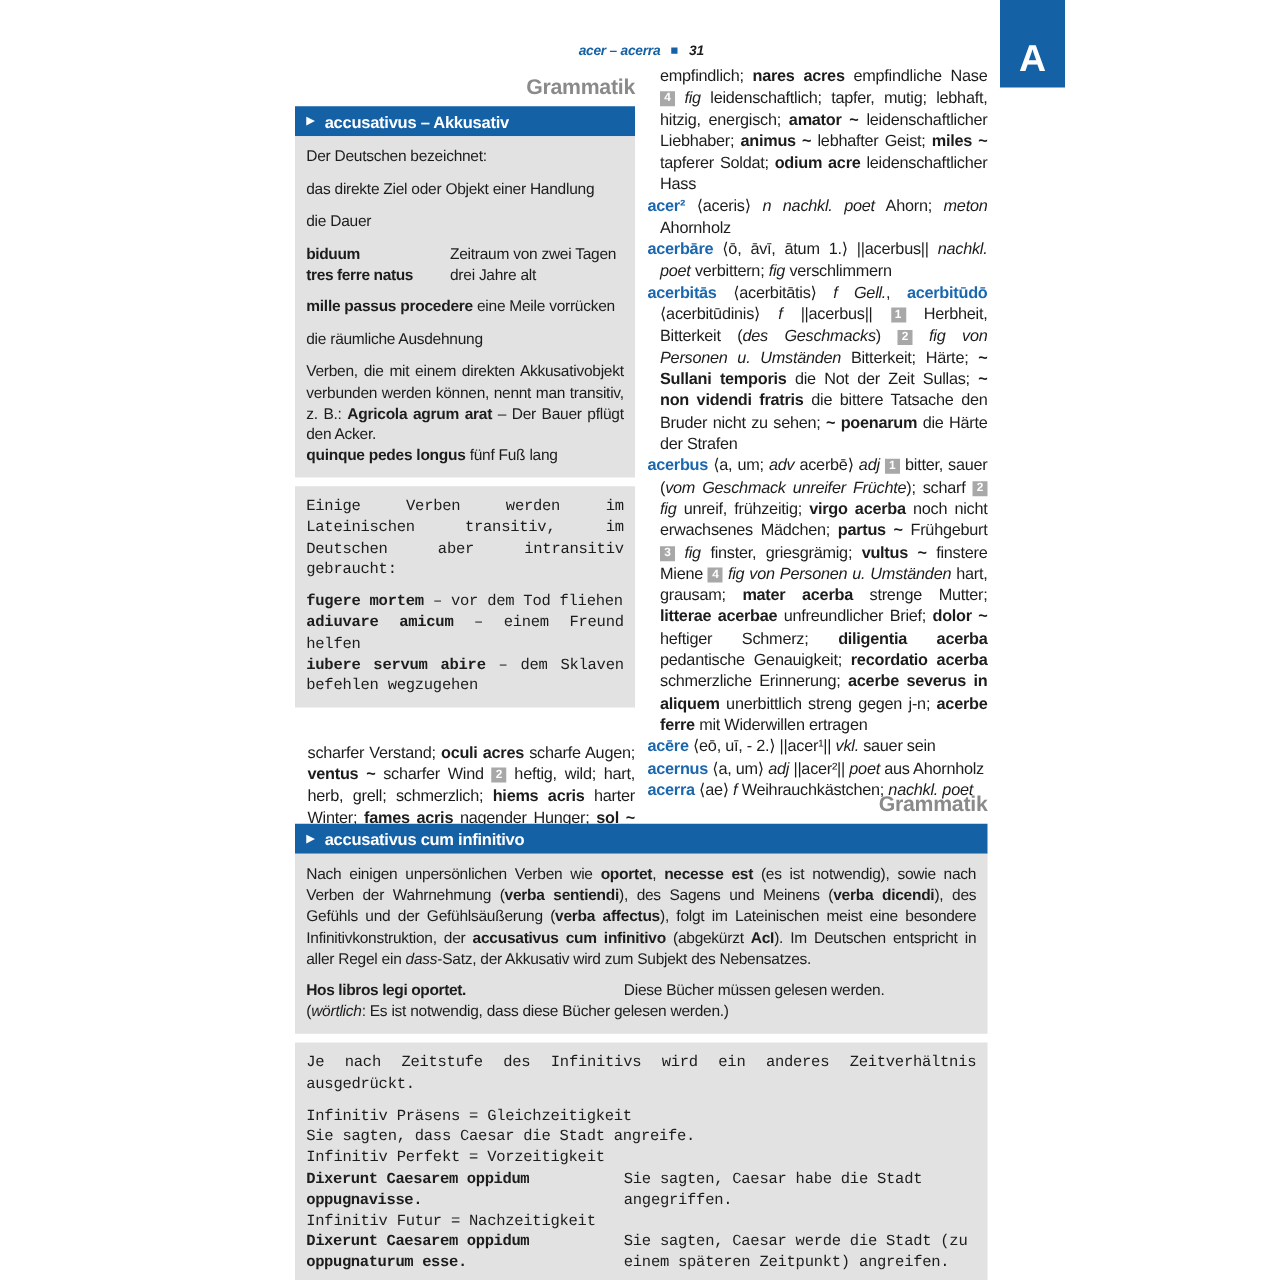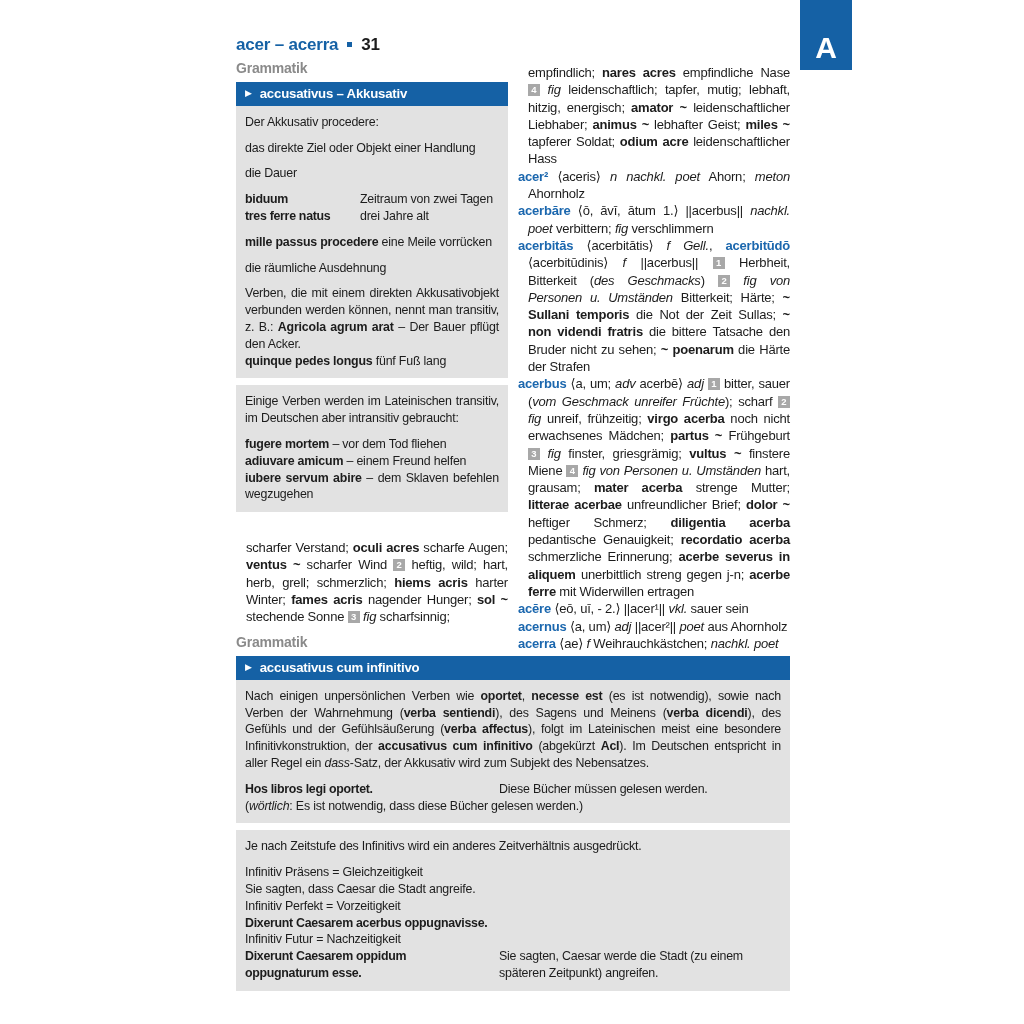--- a/index.html
+++ b/index.html
@@ -13,42 +13,42 @@
   }
   .page{position:relative;width:1024px;height:1024px;background:#fff;overflow:hidden;}
 
   
   .a-tab{
     position:absolute;left:800px;top:0;width:52px;height:70px;background:var(--blue);
     display:flex;align-items:flex-end;justify-content:center;padding-bottom:7px;
     color:#fff;font-size:30px;font-weight:bold;line-height:1;
   }
   .header-line{
-    position:absolute;left:236px;top:36px;width:554px;text-align:left;
-    font-size:17px;font-weight:bold;line-height:1;
+    position:absolute;left:236px;top:36px;width:554px;text-align:center;
+    font-size:11px;font-weight:bold;line-height:1;font-style:italic;
   }
   .range{color:var(--blue);}
   .bullet{display:inline-block;width:5px;height:5px;background:var(--blue);margin:0 9px 2px 9px;vertical-align:middle;}
   .pageno{color:var(--ink);}
 
   
   .col{position:absolute;width:272px;}
   .col.left{left:236px;top:60px;}
-  .col.right{left:518px;top:56px;}
+  .col.right{left:518px;top:44px;}
   .col.right .dict{padding-top:8px;}
 
   
-  .gram-label{font-size:14px;font-weight:bold;color:var(--label);margin:0 0 5px;line-height:1.2;}
+  .gram-label{text-align:right;font-size:17px;font-weight:bold;color:var(--label);margin:0 0 5px;line-height:1.2;}
   .gram-title{
     background:var(--blue);color:#fff;font-weight:bold;font-size:13.2px;
     height:24px;display:flex;align-items:center;padding-left:9px;gap:8px;
   }
   .tri{font-size:9px;line-height:1;transform:translateY(-0.5px);}
   .gram-sec{background:var(--boxbg);padding:8px 9px 9px;font-size:12.4px;line-height:16.8px;}
-  .gram-sec + .gram-sec{margin-top:7px;}
+  .gram-sec + .gram-sec{margin-top:7px;font-family:Liberation Mono, monospace;}
   .gp{margin:9px 0 0;text-align:justify;}
   .gp:first-child{margin-top:0;}
   .grow{display:flex;margin-top:9px;}
   .grow:first-child{margin-top:0;}
   .tight{margin-top:0 !important;}
   .gl{flex:0 0 var(--split);padding-right:6px;letter-spacing:-0.3px;}
   .gr{flex:1;}
   .left .gram-box{--split:115px;}
   .bottom .gram-box{--split:254px;}
 
@@ -83,21 +83,21 @@
   </div>
 
   <div class="col left">
     <div class="gram-label">Grammatik</div>
     <div class="gram-box">
       <div class="gram-title">
         <span class="tri">▶</span>
         <span>accusativus – Akkusativ</span>
       </div>
       <div class="gram-sec">
-          <p class="gp">Der Akkusativ procedere:</p>
+          <p class="gp">Der Deutschen bezeichnet:</p>
           <p class="gp">das direkte Ziel oder Objekt einer Handlung</p>
           <p class="gp">die Dauer</p>
           <div class="grow">
             <div class="gl"><span class="b">biduum</span></div>
             <div class="gr">Zeitraum von zwei Tagen</div>
           </div>
           <div class="grow tight">
             <div class="gl"><span class="b">tres ferre natus</span></div>
             <div class="gr">drei Jahre alt</div>
           </div>
@@ -145,21 +145,22 @@
           <p class="gp tight">(<span class="i">wörtlich</span>: Es ist notwendig, dass diese Bücher gelesen werden.)</p>
         </div>
       <div class="gram-sec">
           <p class="gp">Je nach Zeitstufe des Infinitivs wird ein anderes Zeitverhältnis ausgedrückt.</p>
           <p class="gp">Infinitiv Präsens = Gleichzeitigkeit</p>
           <div class="grow tight">
             <div class="gr">Sie sagten, dass Caesar die Stadt angreife.</div>
           </div>
           <p class="gp tight">Infinitiv Perfekt = Vorzeitigkeit</p>
           <div class="grow tight">
-            <div class="gl"><span class="b">Dixerunt Caesarem acerbus oppugnavisse.</span></div>
+            <div class="gl"><span class="b">Dixerunt Caesarem oppidum oppugnavisse.</span></div>
+            <div class="gr">Sie sagten, Caesar habe die Stadt angegriffen.</div>
           </div>
           <p class="gp tight">Infinitiv Futur = Nachzeitigkeit</p>
           <div class="grow tight">
             <div class="gl"><span class="b">Dixerunt Caesarem oppidum oppugnaturum esse.</span></div>
             <div class="gr">Sie sagten, Caesar werde die Stadt (zu einem späteren Zeitpunkt) angreifen.</div>
           </div>
         </div>
     </div>
   </div>
 

